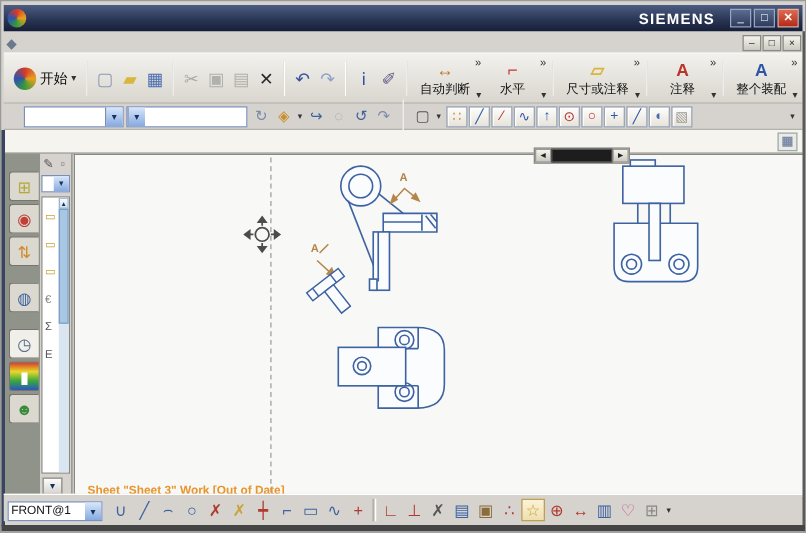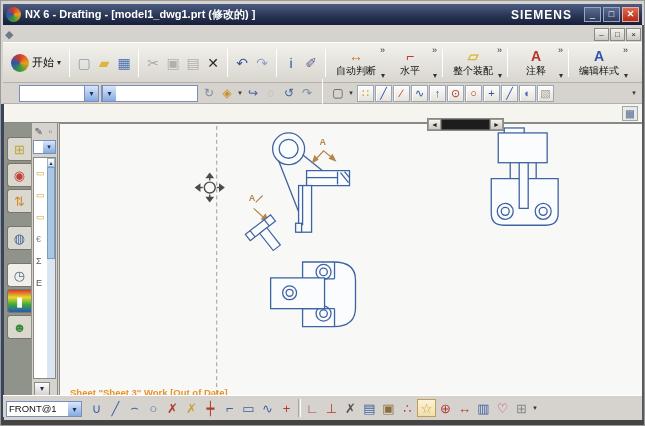--- a/index.html
+++ b/index.html
@@ -121,21 +121,20 @@
     background:linear-gradient(#e8f0fa,#9db8d8);border-radius:2px;margin-top:-2px;}
   .wm-bar{height:4px;background:linear-gradient(90deg,#5a8fd0,#bcd4ee);margin:1px 8px 0 8px;}
 </style>
 </head>
 <body>
 
 <div class="app">
 
   <div class="titlebar">
     <span class="app-ic"></span>
-    <span class="title-text">NX 6 - Drafting - [model1_dwg1.prt (修改的) ]</span>
     <span class="brand">SIEMENS</span>
     <span class="wbtn">_</span>
     <span class="wbtn">□</span>
     <span class="wbtn close">✕</span>
   </div>
 
   <div class="menubar">
     <span class="doc-ic">◆</span>
     <div class="cbtns">
       <span class="cwbtn">–</span>
@@ -184,35 +183,35 @@
     <div class="tgroup g1">
       <span class="chev">»</span>
       <span class="gic">⌐</span>
       <span class="gl">水平</span>
       <span class="gcaret">▾</span>
     </div>
     <span class="sep"></span>
     <div class="tgroup g2">
       <span class="chev">»</span>
       <span class="gic">▱</span>
-      <span class="gl">整个装配</span>
+      <span class="gl">尺寸或注释</span>
       <span class="gcaret">▾</span>
     </div>
     <span class="sep"></span>
     <div class="tgroup g3">
       <span class="chev">»</span>
       <span class="gic">A</span>
       <span class="gl">注释</span>
       <span class="gcaret">▾</span>
     </div>
     <span class="sep"></span>
     <div class="tgroup g4">
       <span class="chev">»</span>
       <span class="gic">A</span>
-      <span class="gl">编辑样式</span>
+      <span class="gl">整个装配</span>
       <span class="gcaret">▾</span>
     </div>
   </div>
 
   <div class="toolbar2">
     <div class="combo w78">
       <span class="val"></span>
       <span class="drop">▾</span>
     </div>
     <div class="combo w95">

